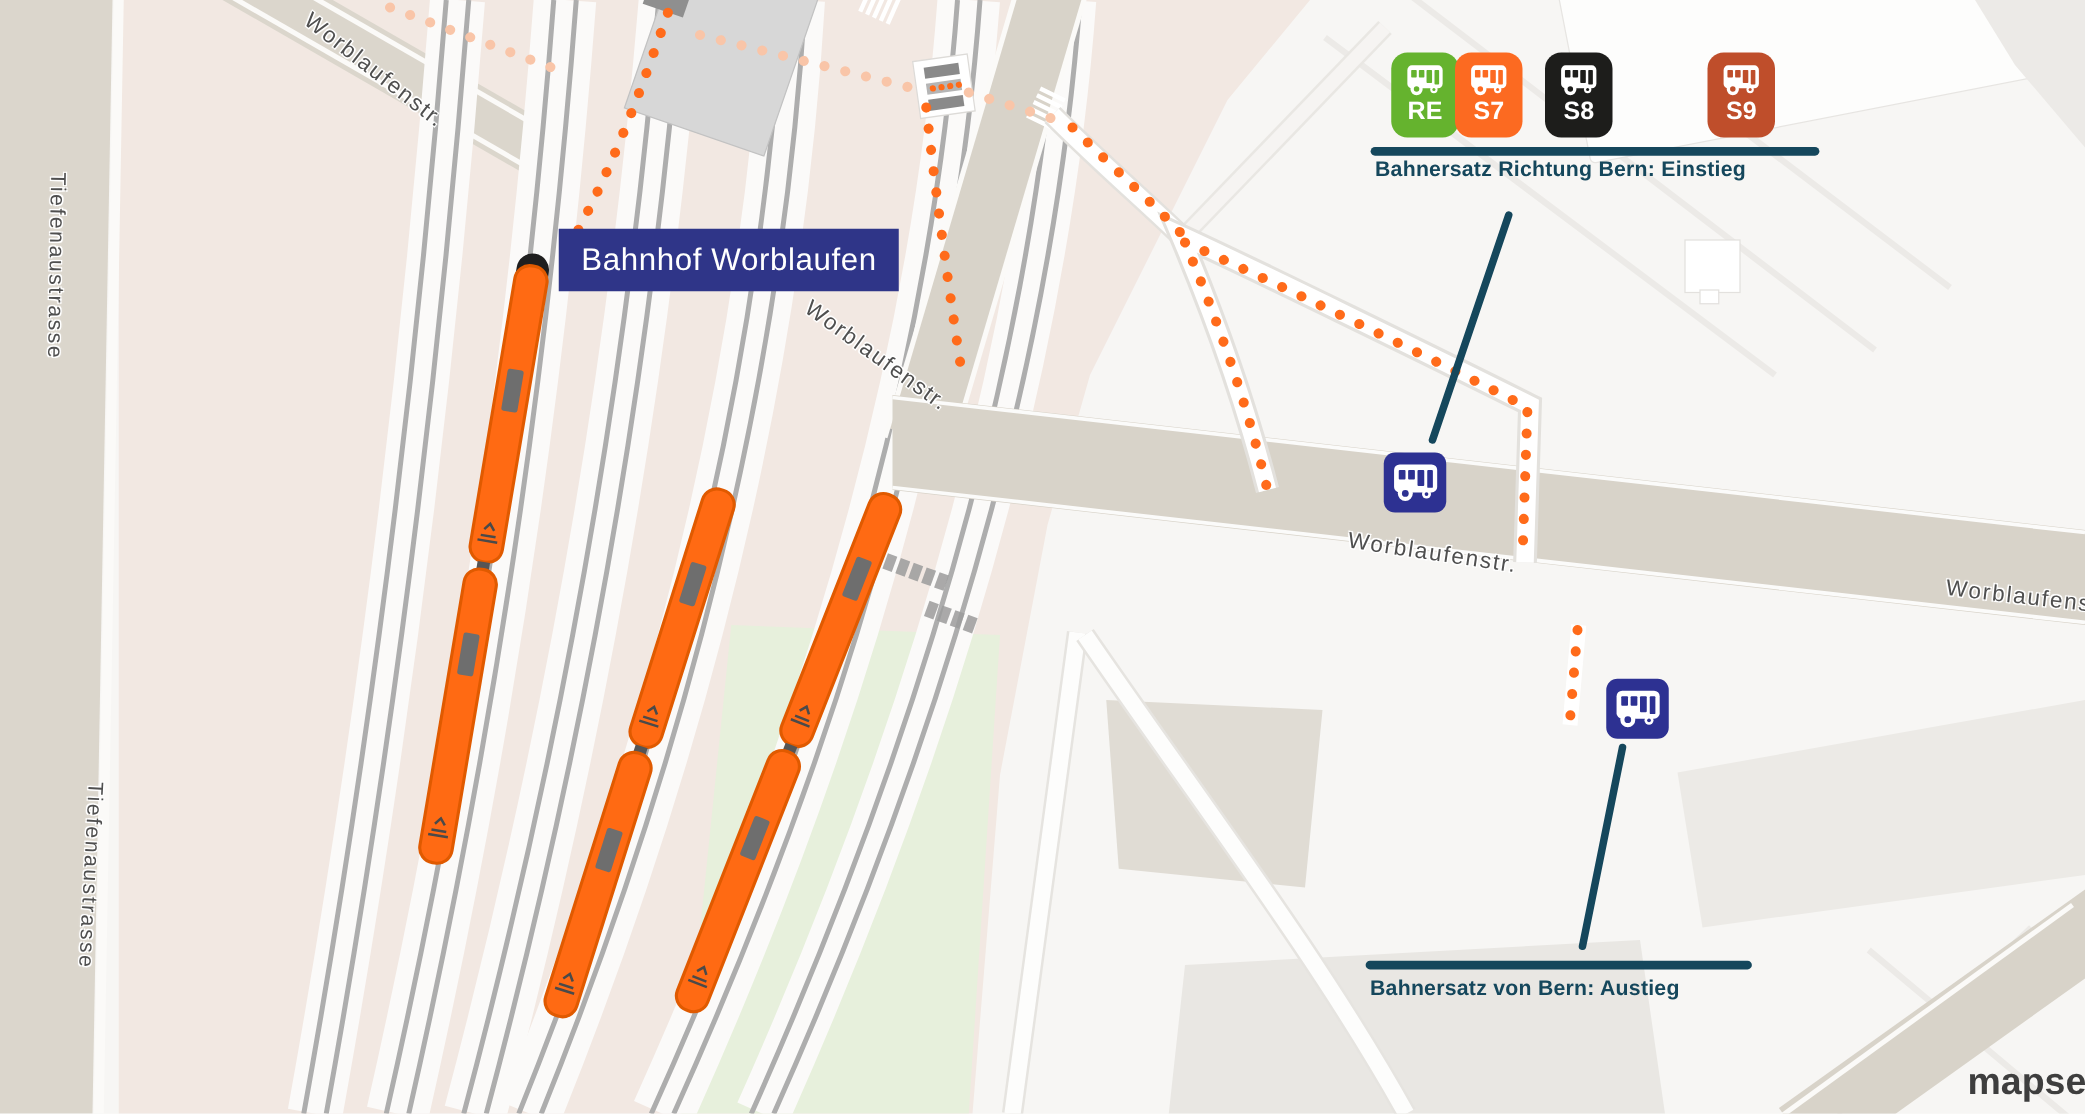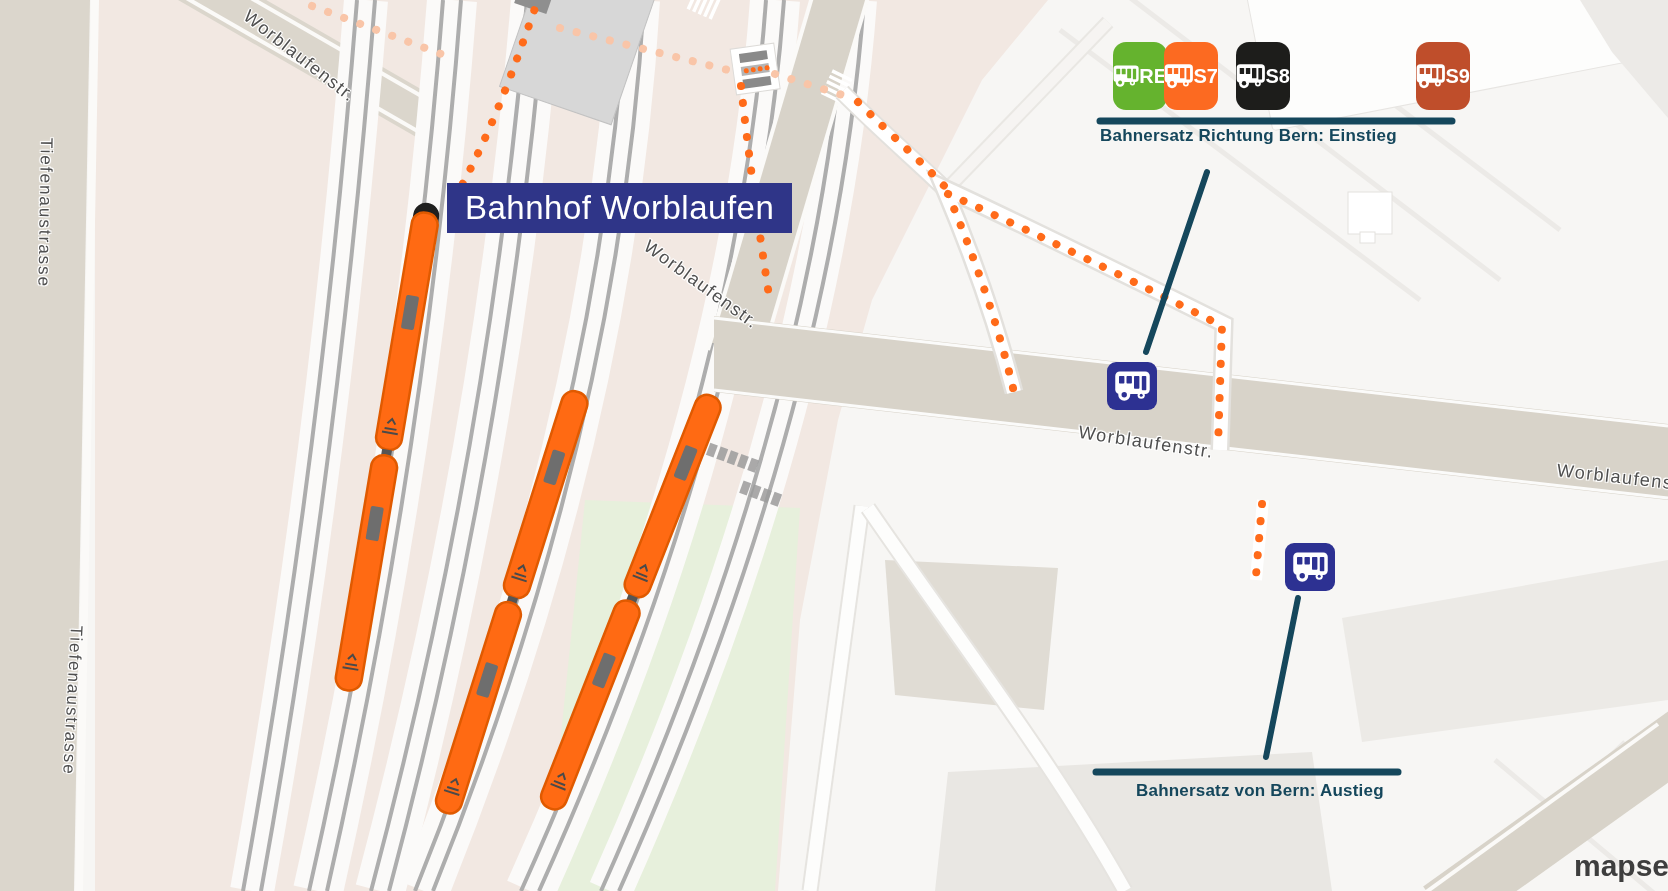--- a/index.html
+++ b/index.html
@@ -9,34 +9,34 @@
   }
   #basemap{position:absolute;left:0;top:0;}
   .lbl{position:absolute;white-space:nowrap;}
   .street{
     color:#4F4F4F;font-size:18px;letter-spacing:1.5px;
     text-shadow:-1px -1px 0 #fff,1px -1px 0 #fff,-1px 1px 0 #fff,1px 1px 0 #fff,0 0 3px #fff;
   }
   .street.vert{font-size:17px;letter-spacing:2px;transform-origin:0 0;}
   .station-label{
     left:447px;top:183px;height:50px;display:flex;align-items:center;
-    background:#2F3588;color:#fff;font-size:33px;font-weight:500;
+    background:#2F3588;color:#fff;font-size:25px;font-weight:500;
     padding:0 18px;letter-spacing:.5px;
   }
   .anno-title{color:#15475C;font-size:17px;font-weight:bold;letter-spacing:.2px;}
   .badge{
     position:absolute;top:42px;width:54px;height:68px;border-radius:13px;
-    display:flex;flex-direction:row;align-items:center;justify-content:center;
+    display:flex;flex-direction:column;align-items:center;justify-content:center;
     gap:0;color:#fff;font-weight:bold;font-size:20px;background:var(--bg);
   }
   .badge svg{width:30px;height:27px;display:block;}
   .b-re{left:1113px;--bg:#65B32E}
   .b-s7{left:1164px;--bg:#FC6A21}
   .b-s8{left:1236px;--bg:#1D1D1B}
-  .b-s9{left:1416px;--bg:#BF4E2B}
+  .b-s9{left:1366px;--bg:#BF4E2B}
   .cut{fill:var(--bg,#2D3192);}
   .busstop{
     position:absolute;width:50px;height:48px;background:#2D3192;border-radius:9px;
     display:flex;align-items:center;justify-content:center;--bg:#2D3192;
   }
   .busstop svg{width:37px;height:33px;display:block;}
   .stop1{left:1107px;top:362px;}
   .stop2{left:1285px;top:543px;}
   .logo{
     left:1574px;top:849px;color:#3E3E3E;font-size:30px;font-weight:bold;letter-spacing:0;
@@ -274,21 +274,21 @@
     <span>S8</span>
   </div>
   <div class="badge b-s9">
     <svg viewBox="0 0 24 22">
         <use href="#busicon"></use>
       </svg>
     <span>S9</span>
   </div>
 
   <div class="lbl anno-title" style="left:1100px;top:126px;">Bahnersatz Richtung Bern: Einstieg</div>
-  <div class="lbl anno-title" style="left:1096px;top:781px;margin-left:40px;">Bahnersatz von Bern: Austieg</div>
+  <div class="lbl anno-title" style="left:1096px;top:781px;">Bahnersatz von Bern: Austieg</div>
 
   <div class="busstop stop1">
     <svg viewBox="0 0 24 22">
         <use href="#busicon"></use>
       </svg>
   </div>
   <div class="busstop stop2">
     <svg viewBox="0 0 24 22">
         <use href="#busicon"></use>
       </svg>

